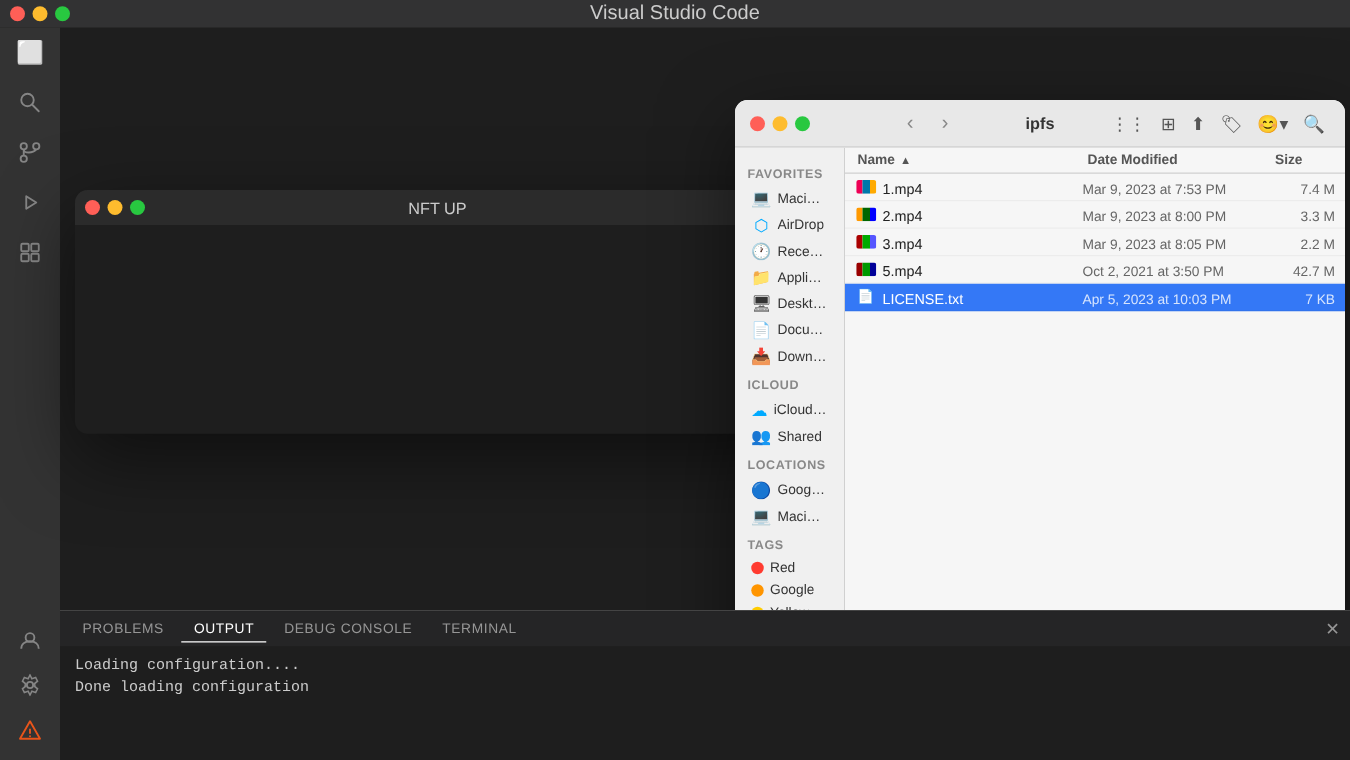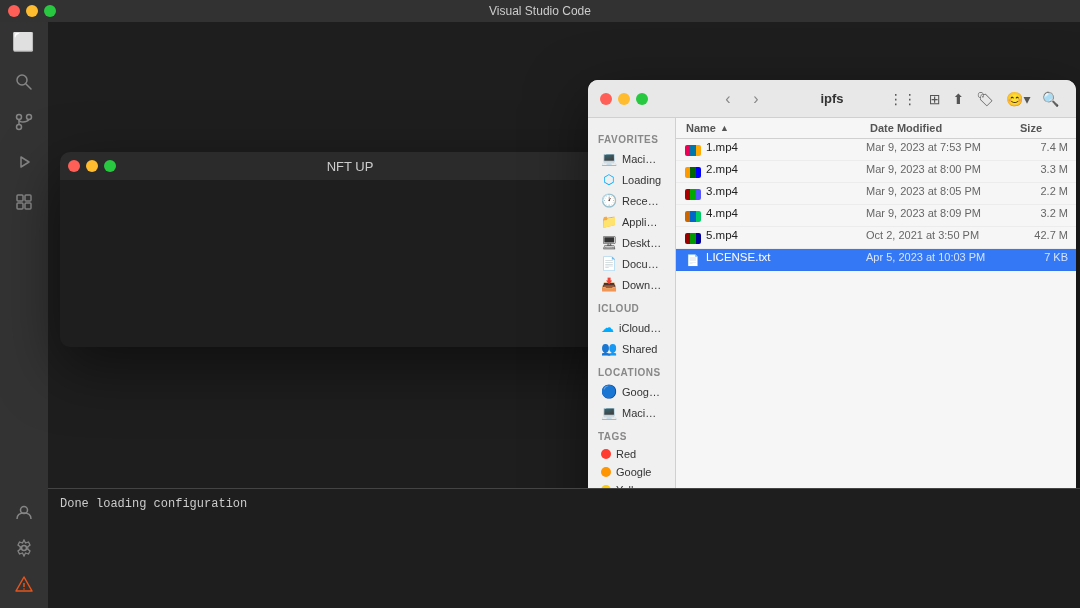--- a/index.html
+++ b/index.html
@@ -17,21 +17,21 @@
       position: absolute;
       top: 0; left: 0; right: 0;
       height: 22px;
       background: #323233;
       display: flex;
       align-items: center;
       justify-content: center;
       z-index: 10;
     }
     .vscode-titlebar-title {
-      font-size: 12px;
+      font-size: 16px;
       color: #cccccc;
     }
     .traffic-lights-vsc {
       position: absolute;
       left: 8px;
       display: flex;
       gap: 6px;
     }
     .tl {
       width: 12px; height: 12px;
@@ -328,21 +328,21 @@
     .col-size {
       width: 60px;
       padding-left: 4px;
     }
     .finder-file-list {
       overflow-y: auto;
       flex: 1;
     }
     .file-row {
       display: flex;
-      align-items: flex-start;
+      align-items: flex-end;
       padding: 2px 0;
       font-size: 11.5px;
       color: #222;
       border-bottom: 1px solid rgba(0,0,0,0.04);
       height: 22px;
     }
     .file-row.selected {
       background: #3478f6;
       color: white;
     }
@@ -494,21 +494,21 @@
 
     <div class="finder-sidebar">
       <div class="sidebar-section-label">Favorites</div>
 
       <div class="sidebar-item">
         <span class="sidebar-item-icon">💻</span>
         <span class="sidebar-item-label">Macintosh...</span>
       </div>
       <div class="sidebar-item">
         <span class="sidebar-item-icon" style="color:#0af;">⬡</span>
-        <span class="sidebar-item-label">Loading</span>
+        <span class="sidebar-item-label">AirDrop</span>
       </div>
       <div class="sidebar-item">
         <span class="sidebar-item-icon" style="color:#888;">🕐</span>
         <span class="sidebar-item-label">Recents</span>
       </div>
       <div class="sidebar-item">
         <span class="sidebar-item-icon">📁</span>
         <span class="sidebar-item-label">Applications</span>
       </div>
       <div class="sidebar-item">
@@ -627,32 +627,20 @@
               <div style="flex:1;background:#55f;"></div>
             </div>
           </div>
           <span class="file-name">3.mp4</span>
           <span class="file-modified">Mar 9, 2023 at 8:05 PM</span>
           <span class="file-size">2.2 M</span>
         </div>
         <div class="file-row">
           <div class="file-icon">
             <div style="width:16px;height:11px;border-radius:2px;overflow:hidden;display:flex;">
-              <div style="flex:1;background:#c60;"></div>
-              <div style="flex:1;background:#06c;"></div>
-              <div style="flex:1;background:#0c6;"></div>
-            </div>
-          </div>
-          <span class="file-name">4.mp4</span>
-          <span class="file-modified">Mar 9, 2023 at 8:09 PM</span>
-          <span class="file-size">3.2 M</span>
-        </div>
-        <div class="file-row">
-          <div class="file-icon">
-            <div style="width:16px;height:11px;border-radius:2px;overflow:hidden;display:flex;">
               <div style="flex:1;background:#900;"></div>
               <div style="flex:1;background:#090;"></div>
               <div style="flex:1;background:#009;"></div>
             </div>
           </div>
           <span class="file-name">5.mp4</span>
           <span class="file-modified">Oct 2, 2021 at 3:50 PM</span>
           <span class="file-size">42.7 M</span>
         </div>
         <div class="file-row selected">
@@ -663,16 +651,24 @@
         </div>
       </div>
       <div class="finder-scrollbar">
         <div class="finder-scrollbar-thumb"></div>
       </div>
     </div>
   </div>
 </div>
 
 <div class="bottom-panel">
+  <div class="panel-tabs">
+    <span class="panel-tab">PROBLEMS</span>
+    <span class="panel-tab active">OUTPUT</span>
+    <span class="panel-tab">DEBUG CONSOLE</span>
+    <span class="panel-tab">TERMINAL</span>
+    <span class="panel-close">✕</span>
+  </div>
   <div class="panel-content">
+    <div>Loading configuration....</div>
     <div>Done loading configuration</div>
   </div>
 </div>
 
 </body></html>

